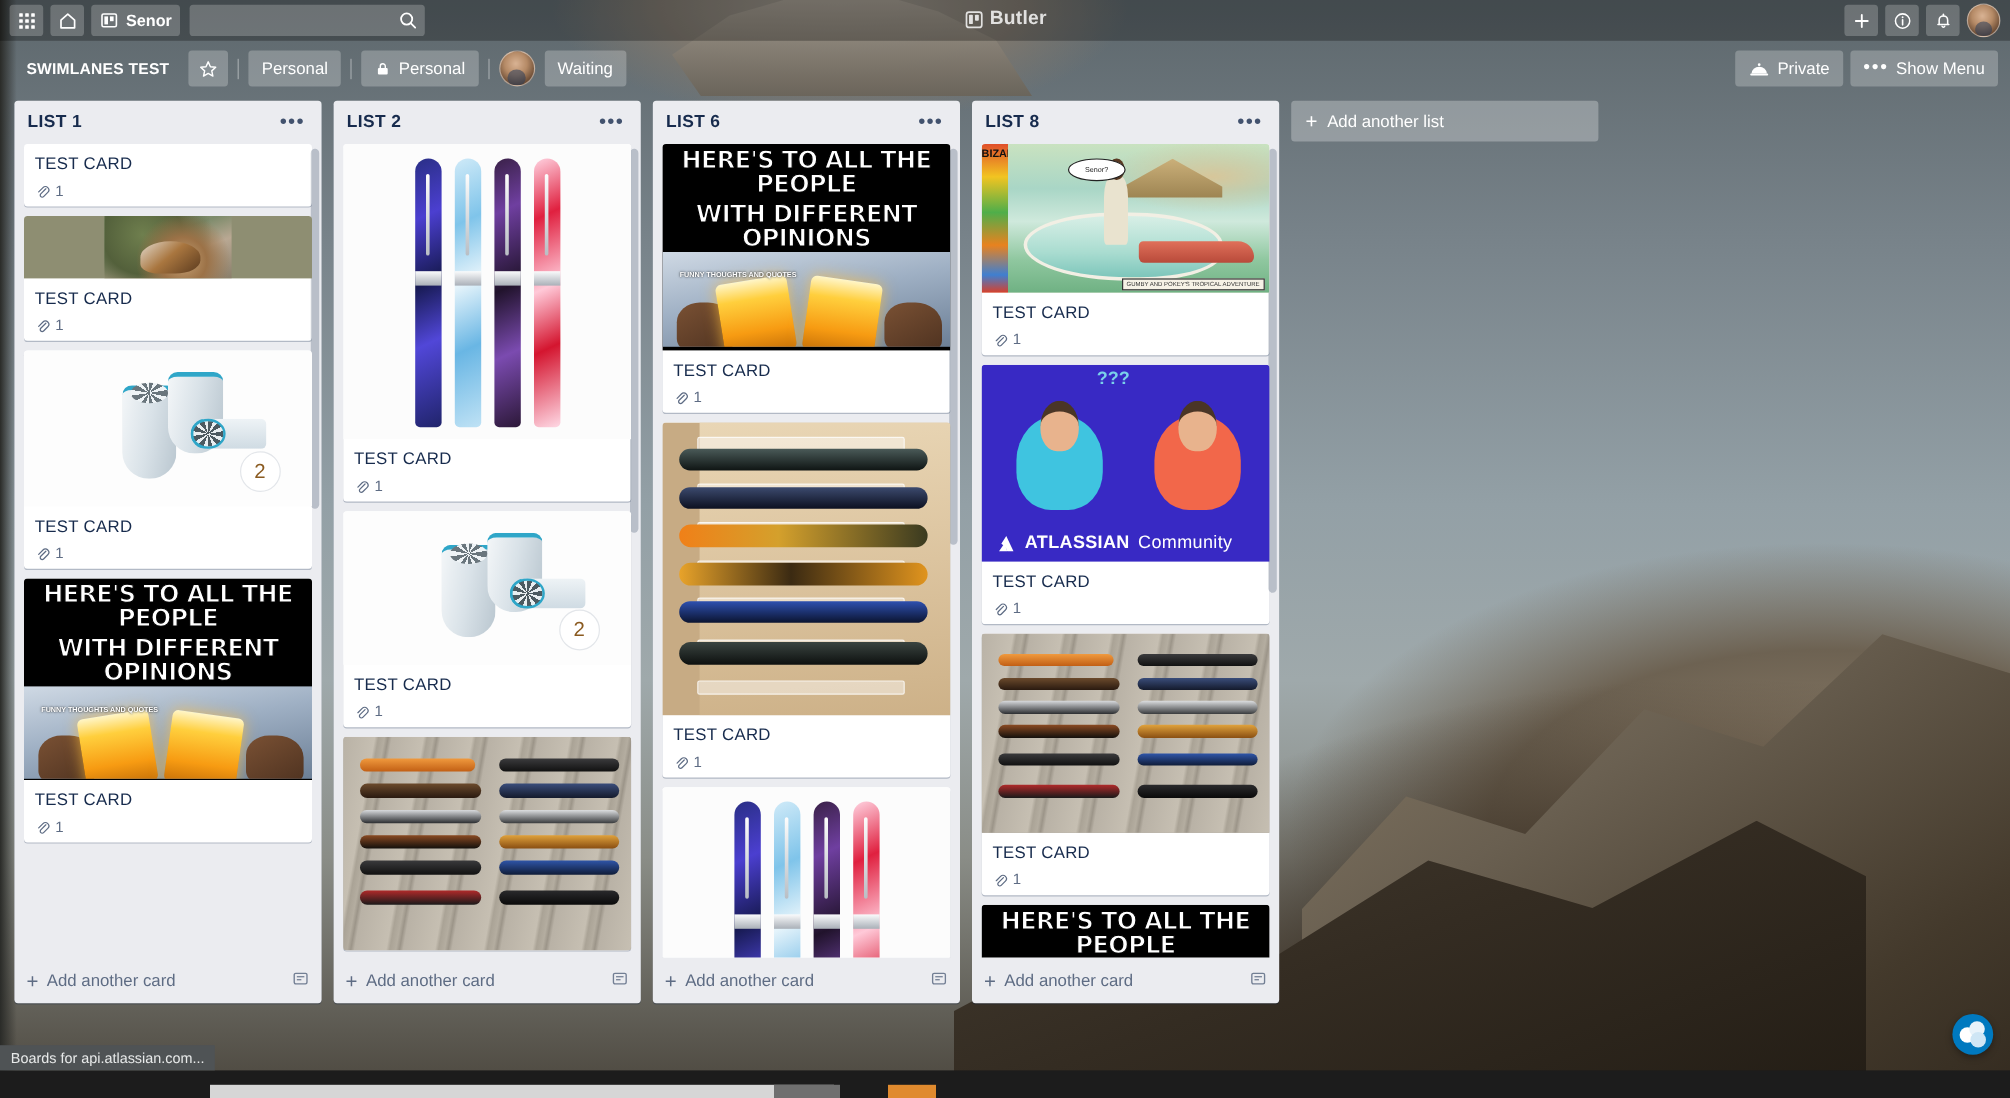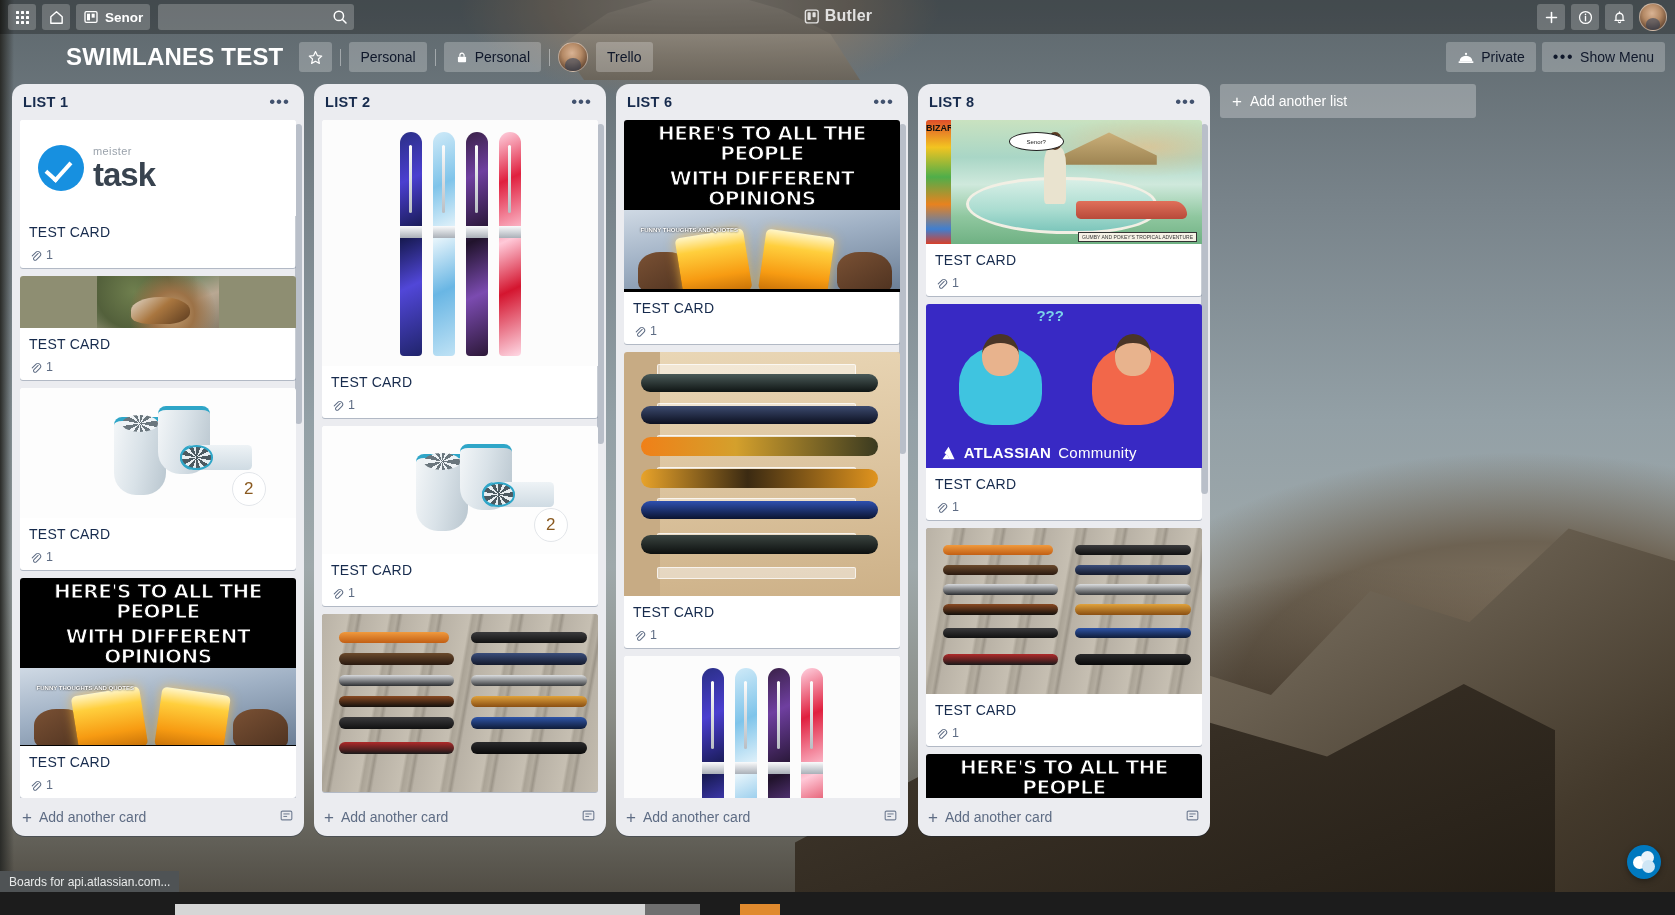--- a/index.html
+++ b/index.html
@@ -105,46 +105,46 @@
   .grid-ico { display: grid; grid-template-columns: repeat(3, 3px); gap: 2px; }
   .grid-ico i { width: 3px; height: 3px; background: #fff; display: block; border-radius: .5px; }
 
   
   #boardbar {
     position: absolute; left: 0; top: 34px; width: 1675px; height: 46px;
     display: flex; align-items: center; padding: 0 10px 0 14px; gap: 8px;
     z-index: 19;
   }
   #board-title {
-    color: #fff; font-size: 24px; font-weight: bold; letter-spacing: .2px;
-    padding: 4px 8px; border-radius: 3px; cursor: pointer; margin-left: 44px;
+    color: #fff; font-size: 13px; font-weight: bold; letter-spacing: .2px;
+    padding: 4px 8px; border-radius: 3px; cursor: pointer;
   }
   .bb-btn {
-    height: 30px; border-radius: 3px; color: #0f172a;
+    height: 30px; border-radius: 3px; color: #ffffff;
     background: rgba(255,255,255,0.24);
     display: flex; align-items: center; gap: 6px;
     padding: 0 11px; font-size: 14px; cursor: pointer;
   }
   .bb-sep { width: 1px; height: 17px; background: rgba(255,255,255,0.4); }
   .bb-avatar-btn {
     width: 30px; height: 30px; border-radius: 50%; cursor: pointer; flex: none;
   }
   #boardbar-right { margin-left: auto; display: flex; align-items: center; gap: 6px; }
 
   
   #board {
     position: absolute; left: 0; top: 80px; width: 1675px; height: 835px;
     display: flex; align-items: flex-start; gap: 10px;
     padding: 4px 0 0 12px;
     z-index: 10;
   }
   .list {
-    width: 292px; flex: none;
+    width: 256px; flex: none;
     background: #ebecf0;
-    border-radius: 13px;
+    border-radius: 3px;
     display: flex; flex-direction: column;
     max-height: 752px;
     box-shadow: 0 1px 0 rgba(9,30,66,.25);
   }
   .list-header {
     display: flex; align-items: center; height: 36px;
     padding: 0 8px 0 11px; flex: none;
   }
   .list-title {
     font-size: 14.5px; font-weight: bold; color: #172b4d;
@@ -547,21 +547,21 @@
   <div class="bb-sep"></div>
   <div class="bb-btn">
     <svg width="14" height="15" viewBox="0 0 24 24">
       <rect x="5" y="10.5" width="14" height="9.5" rx="1.6" fill="#fff"></rect>
       <path d="M8.4 10.5 V8.2 a3.6 3.6 0 0 1 7.2 0 v2.3" fill="none" stroke="#fff" stroke-width="2"></path>
     </svg>
     <span>Personal</span>
   </div>
   <div class="bb-sep"></div>
   <div class="avatar bb-avatar-btn"></div>
-  <div class="bb-btn">Trello</div>
+  <div class="bb-btn">Waiting</div>
 
   <div id="boardbar-right">
     <div class="bb-btn">
       <svg width="18" height="15" viewBox="0 0 24 20">
         <path d="M3.5 15 a8.5 7.5 0 0 1 17 0 Z" fill="#fff"></path>
         <rect x="2" y="15" width="20" height="2.3" rx="1.1" fill="#fff"></rect>
         <circle cx="12" cy="5.2" r="1.5" fill="#fff"></circle>
       </svg>
       <span>Private</span>
     </div>
@@ -576,27 +576,20 @@
 
   <div class="list" style="max-height:752px">
     <div class="list-header">
       <div class="list-title">LIST 1</div>
       <div class="list-menu">•••</div>
     </div>
     <div class="cards" style="height:680px">
       <div class="list-scrollbar" style="height:300px"></div>
 
       <div class="card">
-        <div class="card-cover cover-meister">
-          <div class="mt-circle"></div>
-          <div class="mt-text">
-            <div class="mt-sm">meister</div>
-            <div class="mt-lg">task</div>
-          </div>
-        </div>
         <div class="card-body">
           <div class="card-title">TEST CARD</div>
           <div class="card-badges">
             <span class="badge">
               <svg width="13" height="13" viewBox="0 0 24 24">
                 <path d="M17 8 L9.2 15.8 a3 3 0 0 0 4.3 4.2 L20 13.5 a5.2 5.2 0 0 0-7.4-7.4 L6 12.8" fill="none" stroke="#5e6c84" stroke-width="1.9" stroke-linecap="round"></path>
               </svg>
               <span>1</span>
             </span>
           </div>

